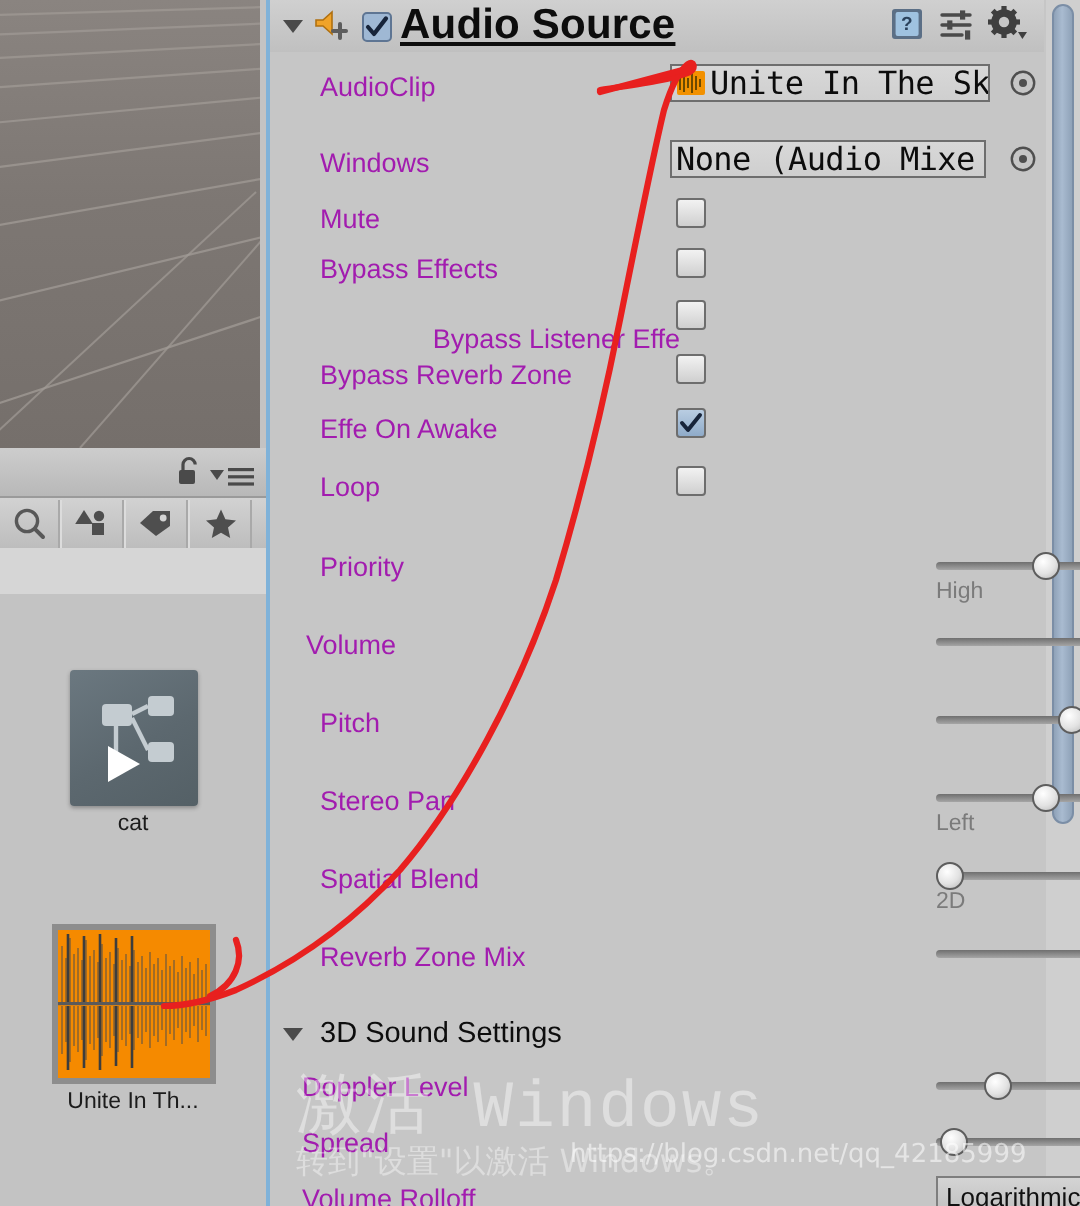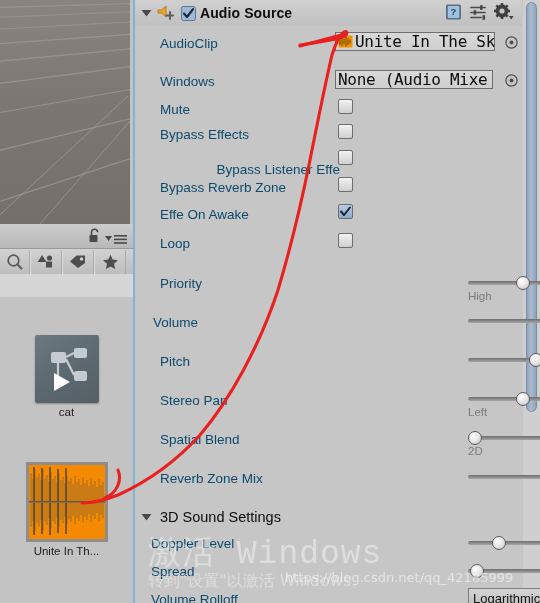--- a/index.html
+++ b/index.html
@@ -47,26 +47,26 @@
     border:3px solid #8d8d8d;background:#6f6f6f;position:relative;overflow:hidden;}
   .wave-thumb svg{display:block;}
 
   
   .inspector{position:absolute;left:133px;top:0;width:407px;height:603px;
     background:#c6c6c6;border-left:2px solid #7fb2d9;box-sizing:border-box;}
 
   .comp-header{position:absolute;left:0;top:0;width:387px;height:26px;
     background:linear-gradient(180deg,#d0d0d0,#c0c0c0);display:flex;align-items:center;}
   .foldout{width:22px;display:flex;align-items:center;justify-content:center;}
-  .comp-title{font-size:14px;font-weight:bold;color:#0d0d0d;margin-left:4px;letter-spacing:.1px;}
+  .comp-title{font-size:21px;font-weight:bold;color:#0d0d0d;margin-left:4px;letter-spacing:.1px;text-decoration:underline;}
 
   .hdr-icons{position:absolute;right:8px;top:3px;display:flex;align-items:center;gap:7px;}
 
   .row{position:absolute;left:0;width:387px;height:30px;display:flex;align-items:center;}
-  .lbl{font-size:13.5px;color:#0c4a6e;white-space:nowrap;overflow:hidden;}
+  .lbl{font-size:13.5px;color:#a21caf;white-space:nowrap;overflow:hidden;}
   .lbl.indent{padding-left:16px;}
 
   .objfield{position:absolute;height:19px;box-sizing:border-box;
     background:linear-gradient(180deg,#d8d8d8,#cfcfcf);border:1px solid #6e6e6e;
     display:flex;align-items:center;padding-left:2px;overflow:hidden;white-space:nowrap;}
   .objfield .of-txt{font-size:16px;color:#0c0c0c;font-family:"DejaVu Sans Mono",monospace;
     letter-spacing:-0.3px;}
 
   .target-dot{position:absolute;width:13px;height:13px;}
 

